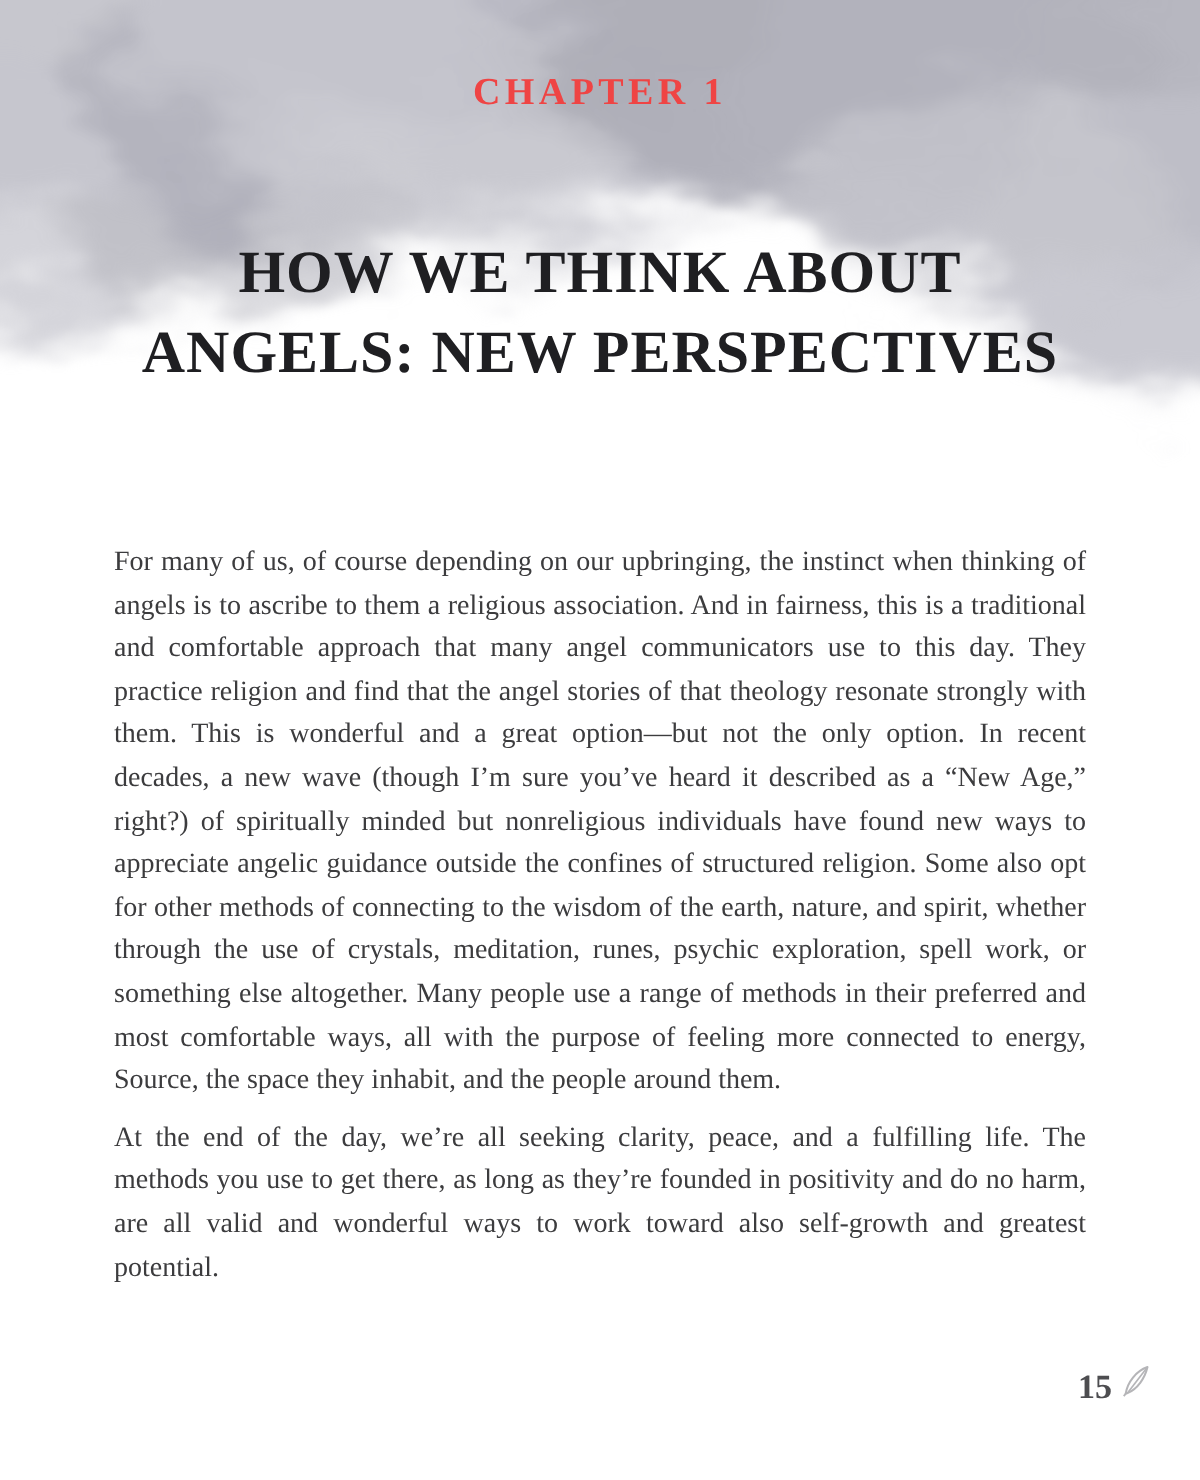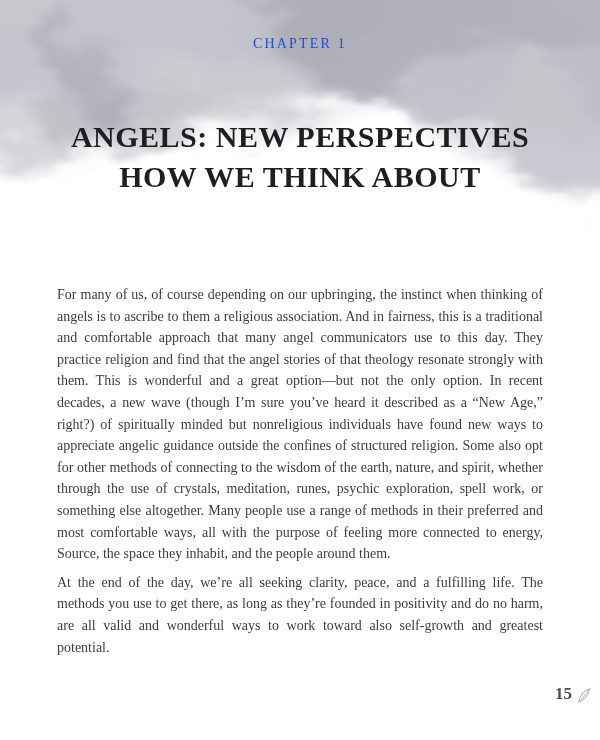--- a/index.html
+++ b/index.html
@@ -20,24 +20,24 @@
     width: 600px; height: 250px;
     pointer-events: none;
   }
   .clouds svg { display: block; }
 
   
   .chapter-label {
     position: absolute;
     top: 36px; left: 0; right: 0;
     text-align: center;
-    font-size: 14px;
-    font-weight: 400;
+    font-size: 19px;
+    font-weight: 700;
     letter-spacing: 2.2px;
-    color: #1d4ed8;
+    color: #ef4444;
     z-index: 3;
   }
 
   
   .title {
     position: absolute;
     top: 117px; left: 0; right: 0;
     text-align: center;
     z-index: 3;
     color: #1f1f22;
@@ -54,21 +54,20 @@
     position: absolute;
     top: 271px;
     left: 57px;
     width: 486px;
     z-index: 2;
     color: #3c3c3e;
     font-size: 14px;
     line-height: 21.6px;
     text-align: justify;
     hyphens: auto;
-    margin-top: 13px;
     -webkit-hyphens: auto;
   }
   .body-text p + p { margin-top: 7px; }
 
   
   .footer {
     position: absolute;
     left: 0; right: 0;
     top: 684px;
     height: 30px;
@@ -79,24 +78,24 @@
     left: 0; right: 0;
     top: 4px;
     text-align: center;
     font-size: 9.5px;
     letter-spacing: 1.4px;
     color: #9e9ea2;
     font-weight: 400;
   }
   .page-num-group {
     position: absolute;
-    right: 8px;
+    right: 24px;
     top: 0;
     display: flex;
-    align-items: flex-end;
+    align-items: flex-start;
     gap: 4px;
   }
   .page-number {
     font-size: 17px;
     font-weight: 700;
     color: #4d4d50;
   }
   .feather-icon-wrap { display: inline-flex; margin-top: -2px; }
 </style>
 </head>
@@ -128,22 +127,22 @@
         <ellipse cx="598" cy="120" rx="110" ry="78" fill="#c0c0c9" opacity="0.85"></ellipse>
         <ellipse cx="492" cy="100" rx="95" ry="52" fill="#c9c9d1" opacity="0.6"></ellipse>
         <ellipse cx="225" cy="92" rx="95" ry="42" fill="#d2d2d8" opacity="0.5"></ellipse>
       </g>
     </svg>
   </div>
 
   <div class="chapter-label">CHAPTER 1</div>
 
   <div class="title">
+    <div class="line">HOW WE THINK ABOUT</div>
     <div class="line">ANGELS: NEW PERSPECTIVES</div>
-    <div class="line">HOW WE THINK ABOUT</div>
   </div>
 
   <div class="body-text">
     <p>For many of us, of course depending on our upbringing, the instinct when thinking of angels is to ascribe to them a religious association. And in fairness, this is a traditional and comfortable approach that many angel communicators use to this day. They practice religion and find that the angel stories of that theology resonate strongly with them. This is wonderful and a great option—but not the only option. In recent decades, a new wave (though I’m sure you’ve heard it described as a “New Age,” right?) of spiritually minded but nonreligious individuals have found new ways to appreciate angelic guidance outside the confines of structured religion. Some also opt for other methods of connecting to the wisdom of the earth, nature, and spirit, whether through the use of crystals, meditation, runes, psychic exploration, spell work, or something else altogether. Many people use a range of methods in their preferred and most comfortable ways, all with the purpose of feeling more connected to energy, Source, the space they inhabit, and the people around them.</p>
     <p>At the end of the day, we’re all seeking clarity, peace, and a fulfilling life. The methods you use to get there, as long as they’re founded in positivity and do no harm, are all valid and wonderful ways to work toward also self-growth and greatest potential.</p>
   </div>
 
   <div class="footer">
     <div class="page-num-group">
       <span class="page-number">15</span>

